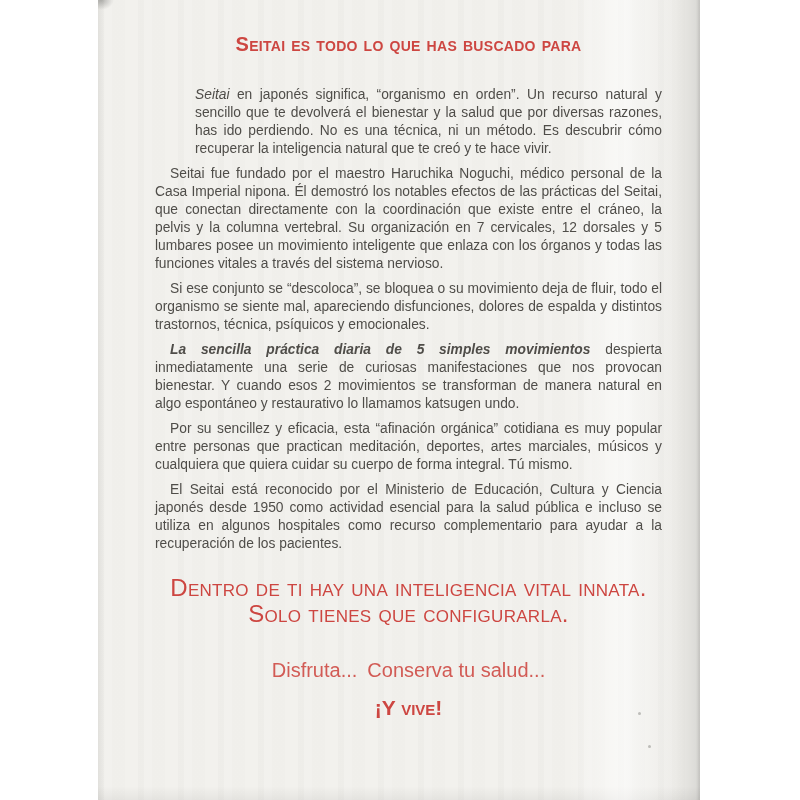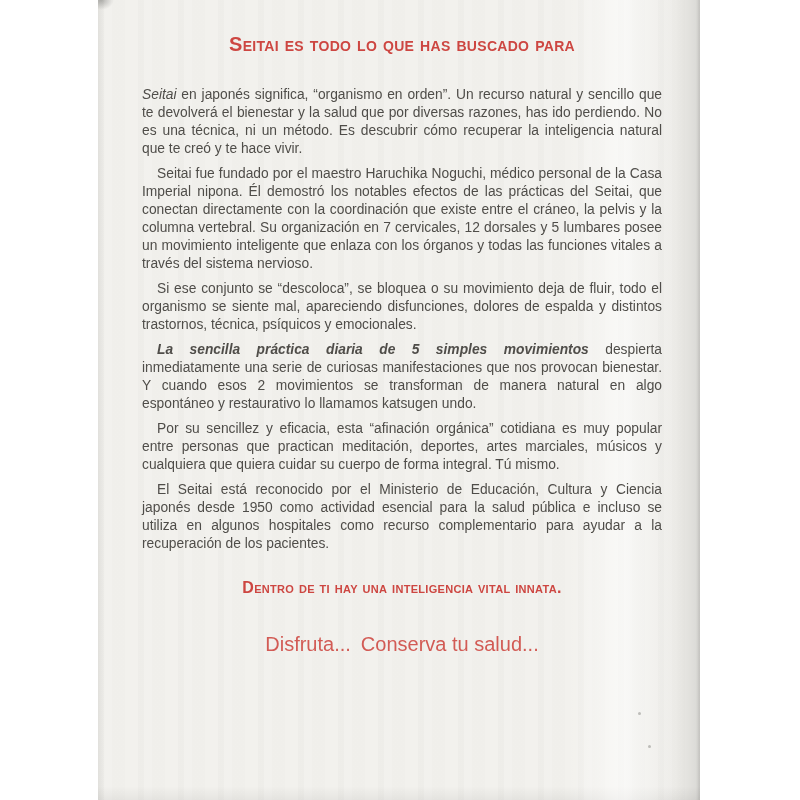--- a/index.html
+++ b/index.html
@@ -31,21 +31,21 @@
   }
   .corner-smudge{
     position:absolute;left:0;top:0;width:16px;height:10px;
     background:radial-gradient(ellipse at 20% 0%, rgba(60,60,58,0.35), rgba(60,60,58,0) 70%);
   }
   .speck{position:absolute;width:3px;height:3px;border-radius:50%;background:rgba(90,88,84,0.35);}
   .speck.s1{left:540px;top:712px;}
   .speck.s2{left:550px;top:745px;}
   .content{
     position:relative;
-    padding:30px 38px 0 44px;
+    padding:30px 38px 0 57px;
   }
   .top-heading{
     color:var(--red);
     font-weight:bold;
     font-variant:small-caps;
     font-size:20px;
     line-height:28px;
     letter-spacing:0.3px;
     text-align:center;
   }
@@ -60,29 +60,29 @@
     margin-top:28px;
     color:var(--ink);
     font-size:13.8px;
     line-height:18px;
     text-align:justify;
   }
   .body-text p{
     margin:0 0 7px 0;
     text-indent:15px;
   }
-  .body-text p.first{text-indent:0;}
+  .body-text p.first{text-indent:0;margin-left:40px;}
   .lead-italic{font-style:italic;}
   .lead-bold{font-weight:bold;font-style:italic;}
   .bottom-heading{
     margin-top:22px;
     color:var(--red);
-    font-weight:bold;
+    font-weight:normal;
     font-variant:small-caps;
-    font-size:16px;
+    font-size:24px;
     line-height:26px;
     letter-spacing:0.3px;
     text-align:center;
   }
   .closing-line{
     margin-top:32px;
     color:var(--red-light);
     font-size:20px;
     line-height:23px;
     text-align:center;
@@ -121,19 +121,21 @@
 
       <p><span class="lead-bold">La sencilla práctica diaria de 5 simples movimientos</span><span> despierta inmediatamente una serie de curiosas manifestaciones que nos provocan bienestar. Y cuando esos 2 movimientos se transforman de manera natural en algo espontáneo y restaurativo lo llamamos katsugen undo.</span></p>
 
       <p>Por su sencillez y eficacia, esta “afinación orgánica” cotidiana es muy popular entre personas que practican meditación, deportes, artes marciales, músicos y cualquiera que quiera cuidar su cuerpo de forma integral. Tú mismo.</p>
 
       <p>El Seitai está reconocido por el Ministerio de Educación, Cultura y Ciencia japonés desde 1950 como actividad esencial para la salud pública e incluso se utiliza en algunos hospitales como recurso complementario para ayudar a la recuperación de los pacientes.</p>
     </div>
 
     <div class="bottom-heading">
       <div>Dentro de ti hay una inteligencia vital innata.</div>
+      <div>Solo tienes que configurarla.</div>
     </div>
 
     <div class="closing-line">Disfruta... Conserva tu salud...</div>
 
+    <div class="final-line">¡Y vive!</div>
 
   </div>
 </div>
 
 </body></html>

